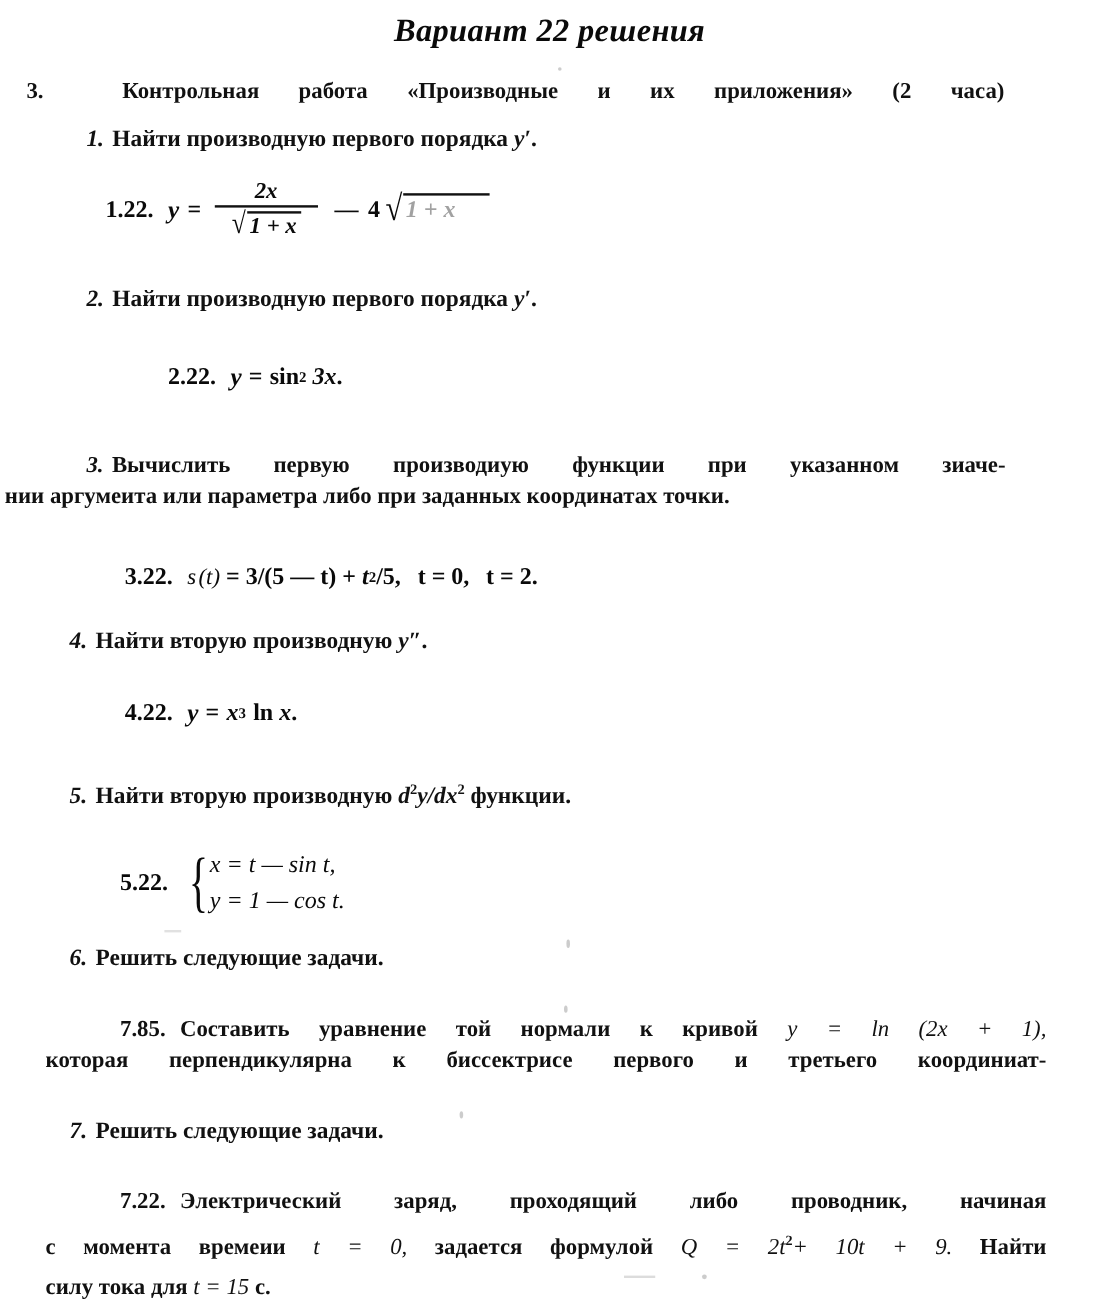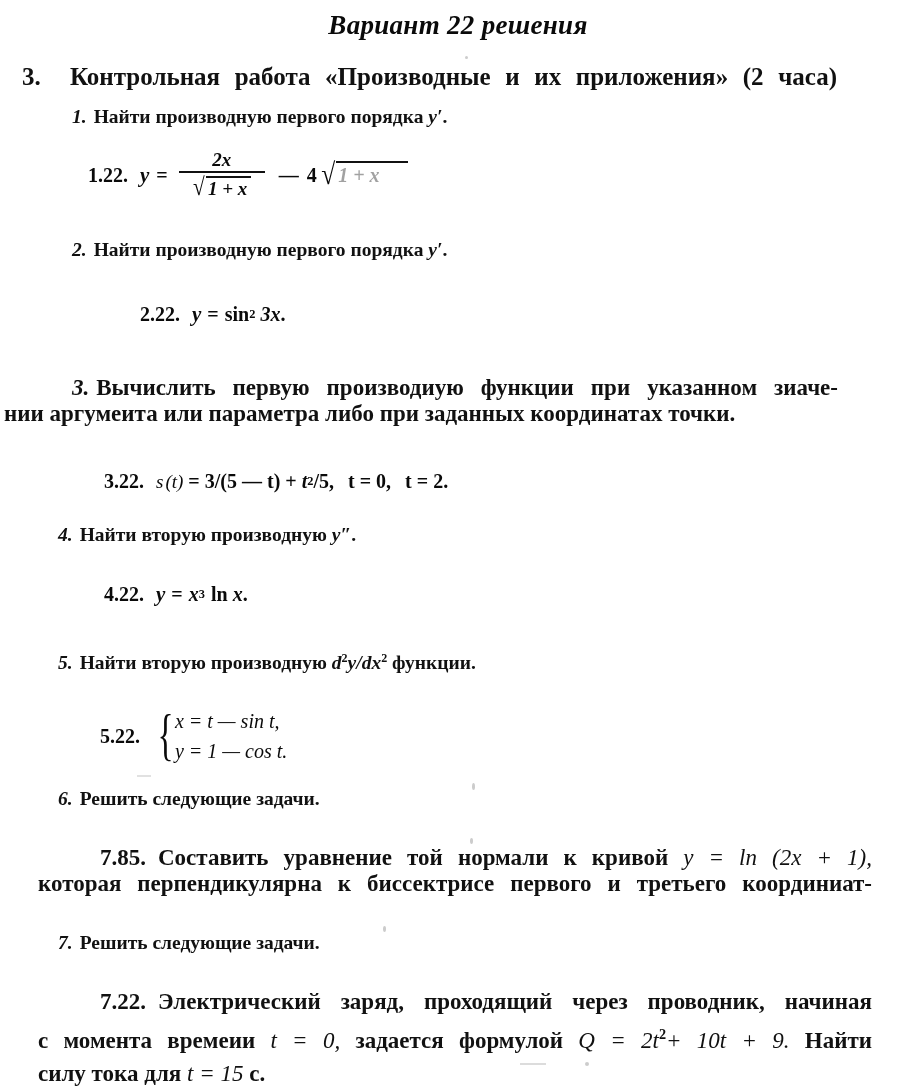--- a/index.html
+++ b/index.html
@@ -27,39 +27,39 @@
     font-weight: bold;
     font-style: italic;
     font-size: 27px;
     letter-spacing: 0.3px;
   }
 
   
   .blk {
     position: absolute;
     font-weight: bold;
-    font-size: 23px;
+    font-size: 19px;
     line-height: 26px;
     color: #111;
   }
   .just {
     text-align: justify;
     text-align-last: justify;
   }
   .just-left-last {
     text-align: justify;
     text-align-last: left;
   }
 
   
   .section-head {
     left: 22px;
     width: 815px;
     top: 64px;
-    font-size: 25px;
+    font-size: 19px;
   }
 
   
   .task-prompt { font-size: 19.5px; }
   .num-ital {
     font-style: italic;
     font-weight: bold;
     margin-right: 7px;
   }
 
@@ -296,21 +296,21 @@
     <span>которая перпендикулярна к биссектрисе первого и третьего координиат-</span>
   </div>
 </div>
 
 <div class="blk task-prompt" style="left:58px; top:930px;">
   <span class="num-ital">7.</span><span>Решить следующие задачи.</span>
 </div>
 
 <div class="blk" style="left:38px; top:985px; width:834px; line-height:33px;">
   <div class="just" style="padding-left:62px;">
-    <span class="flabel">7.22.</span><span>Электрический заряд, проходящий через проводник, начиная</span>
+    <span class="flabel">7.22.</span><span>Электрический заряд, проходящий либо проводник, начиная</span>
   </div>
   <div class="just">
     <span>с момента времеии</span>
     <i class="mn">t = 0,</i>
     <span>задается формулой</span>
     <span><i class="mn">Q = 2t</i><sup class="smn">2</sup><i class="mn">+ 10t + 9.</i></span>
     <span>Найти</span>
   </div>
   <div style="text-align:left;">
     <span>силу тока для</span>

